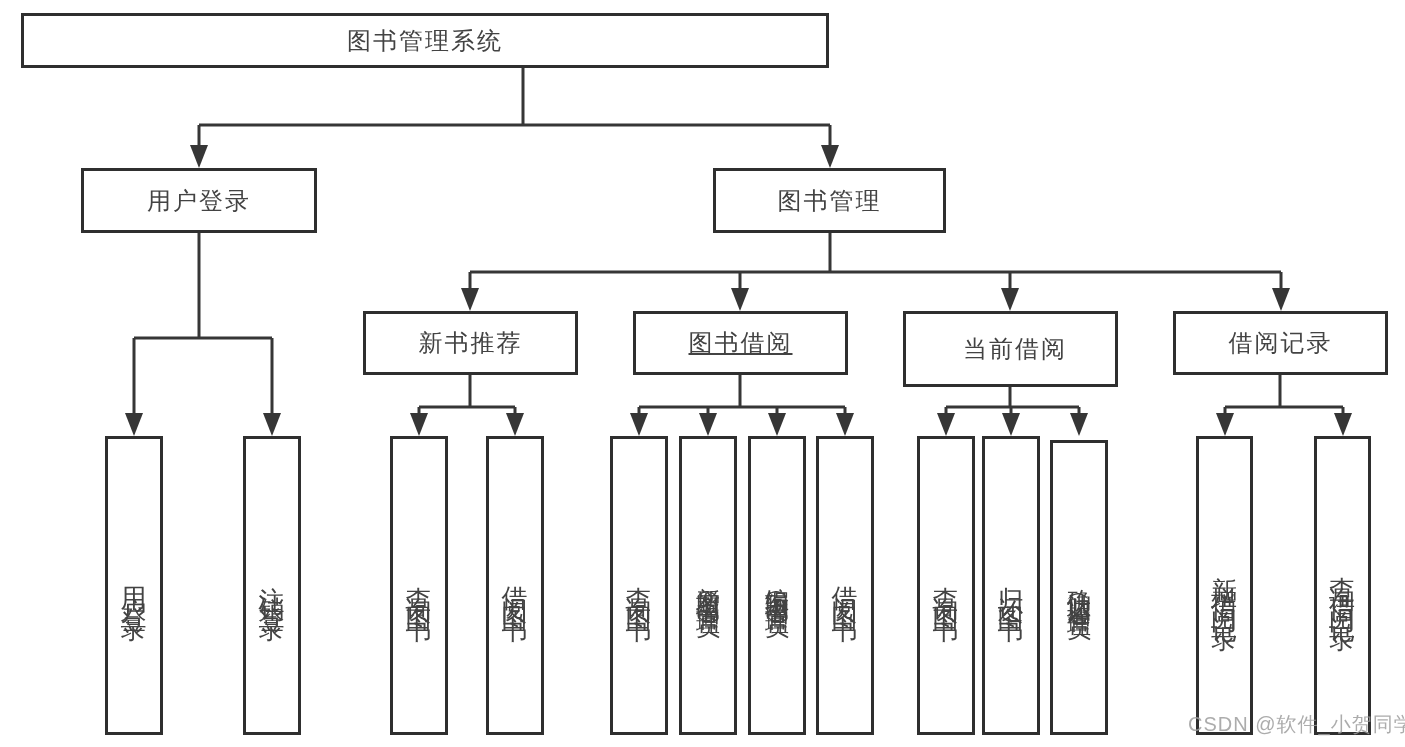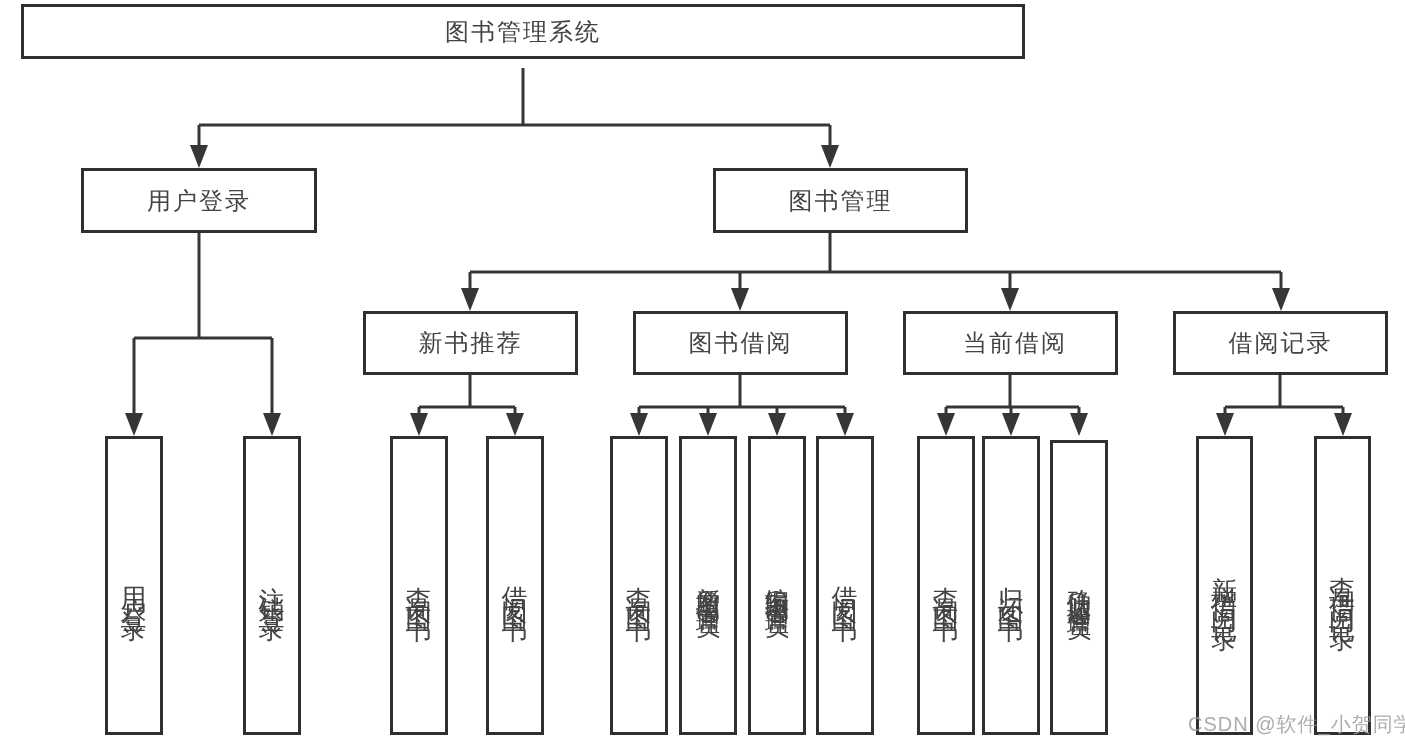--- a/index.html
+++ b/index.html
@@ -118,38 +118,38 @@
       <polygon points="768,413 786,413 777,436"></polygon>
       <polygon points="836,413 854,413 845,436"></polygon>
       <polygon points="937,413 955,413 946,436"></polygon>
       <polygon points="1002,413 1020,413 1011,436"></polygon>
       <polygon points="1070,413 1088,413 1079,436"></polygon>
       <polygon points="1216,413 1234,413 1225,436"></polygon>
       <polygon points="1334,413 1352,413 1343,436"></polygon>
     </g>
   </svg>
 
-  <div class="node root" style="left:21px; top:4px; width:1004px; height:55px;font-family:Liberation Mono, monospace;">
+  <div class="node root" style="left:21px; top:13px; width:808px; height:55px;font-family:Liberation Mono, monospace;">
     <span class="hlabel">图书管理系统</span>
   </div>
 
   <div class="node" style="left:81px; top:168px; width:236px; height:65px;">
     <span class="hlabel">用户登录</span>
   </div>
-  <div class="node" style="left:713px; top:168px; width:255px; height:65px;">
+  <div class="node" style="left:713px; top:168px; width:233px; height:65px;">
     <span class="hlabel">图书管理</span>
   </div>
 
   <div class="node" style="left:363px; top:311px; width:215px; height:64px;font-family:Liberation Serif, serif;">
     <span class="hlabel">新书推荐</span>
   </div>
-  <div class="node" style="left:633px; top:311px; width:215px; height:64px;">
+  <div class="node" style="left:633px; top:311px; width:215px; height:64px;text-decoration:underline;">
     <span class="hlabel">图书借阅</span>
   </div>
-  <div class="node" style="left:903px; top:311px; width:215px; height:64px;padding-left:9px;">
+  <div class="node" style="left:903px; top:311px; width:215px; height:76px;padding-left:9px;">
     <span class="hlabel">当前借阅</span>
   </div>
   <div class="node" style="left:1173px; top:311px; width:215px; height:64px;">
     <span class="hlabel">借阅记录</span>
   </div>
 
   <div class="node" style="left:105px; top:436px; width:58px; height:299px;">
     <span class="vlabel">用户登录</span>
   </div>
   <div class="node" style="left:243px; top:436px; width:58px; height:299px;">

